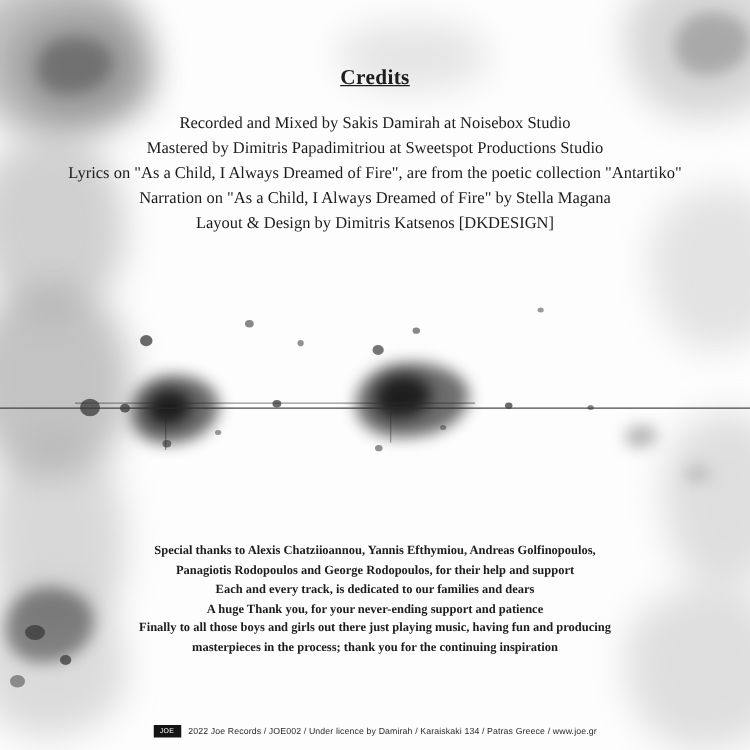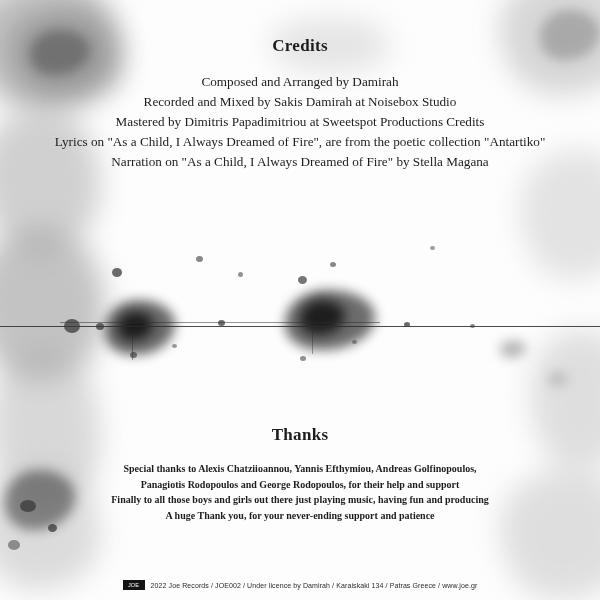--- a/index.html
+++ b/index.html
@@ -68,20 +68,22 @@
 
   .section-title {
     font-size: 17px;
     font-weight: bold;
     letter-spacing: 0.3px;
     margin: 0 0 16px 0;
     font-family: "Liberation Serif", serif;
   }
 
   .credits-title {
+    margin-top: 16px;
+    text-decoration: underline;
   }
 
   .credits-lines {
     font-size: 13.2px;
     line-height: 1.52;
   }
 
   .credits-lines div {
     margin: 0;
     white-space: nowrap;
@@ -196,34 +198,35 @@
     <div class="streak" style="left:312px; top:330px; width:1px; height:24px; opacity:0.4;"></div>
 
     <div class="wash" style="left:270px; top:18px; width:120px; height:55px; background:#b9b9b9; opacity:0.35;"></div>
   </div>
 
   <div class="content">
 
     <h1 class="section-title credits-title">Credits</h1>
 
     <div class="credits-lines">
-      <div>Composed and Arranged by Damirah</div>
       <div>Recorded and Mixed by Sakis Damirah at Noisebox Studio</div>
-      <div>Mastered by Dimitris Papadimitriou at Sweetspot Productions Credits</div>
+      <div>Mastered by Dimitris Papadimitriou at Sweetspot Productions Studio</div>
       <div>Lyrics on "As a Child, I Always Dreamed of Fire", are from the poetic collection "Antartiko"</div>
       <div>Narration on "As a Child, I Always Dreamed of Fire" by Stella Magana</div>
+      <div>Layout &amp; Design by Dimitris Katsenos [DKDESIGN]</div>
     </div>
 
     <div class="thanks-block">
-      <h2 class="section-title">Thanks</h2>
       <div class="thanks-lines">
         <div>Special thanks to Alexis Chatziioannou, Yannis Efthymiou, Andreas Golfinopoulos,</div>
         <div>Panagiotis Rodopoulos and George Rodopoulos, for their help and support</div>
+        <div>Each and every track, is dedicated to our families and dears</div>
+        <div>A huge Thank you, for your never-ending support and patience</div>
         <div>Finally to all those boys and girls out there just playing music, having fun and producing</div>
-        <div>A huge Thank you, for your never-ending support and patience</div>
+        <div>masterpieces in the process; thank you for the continuing inspiration</div>
       </div>
     </div>
 
     <div class="footer">
       <span class="footer-row">
         <span class="label-mark">JOE</span>
         <span>2022 Joe Records / JOE002 / Under licence by Damirah / Karaiskaki 134 / Patras Greece / www.joe.gr</span>
       </span>
     </div>
 

